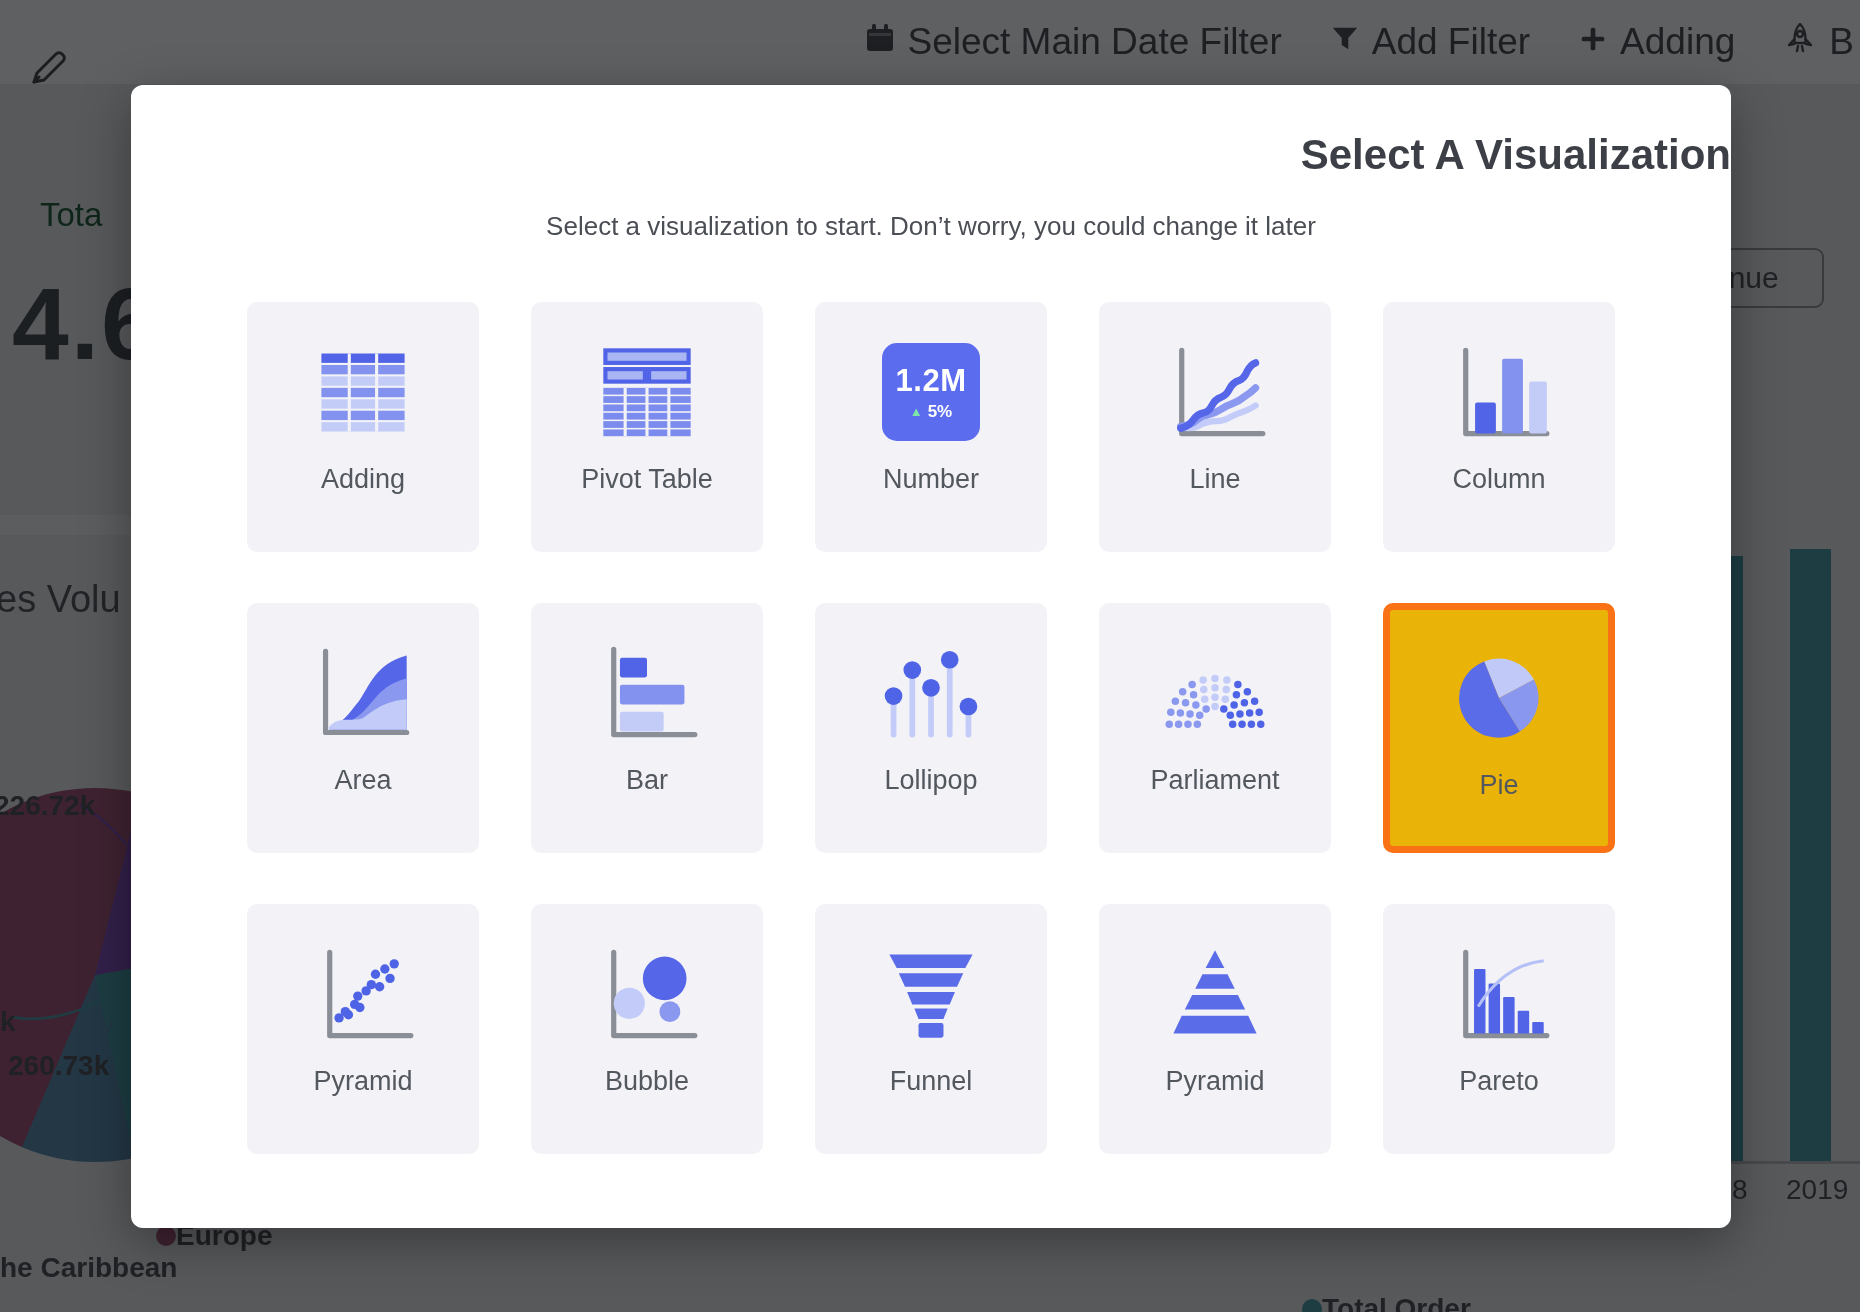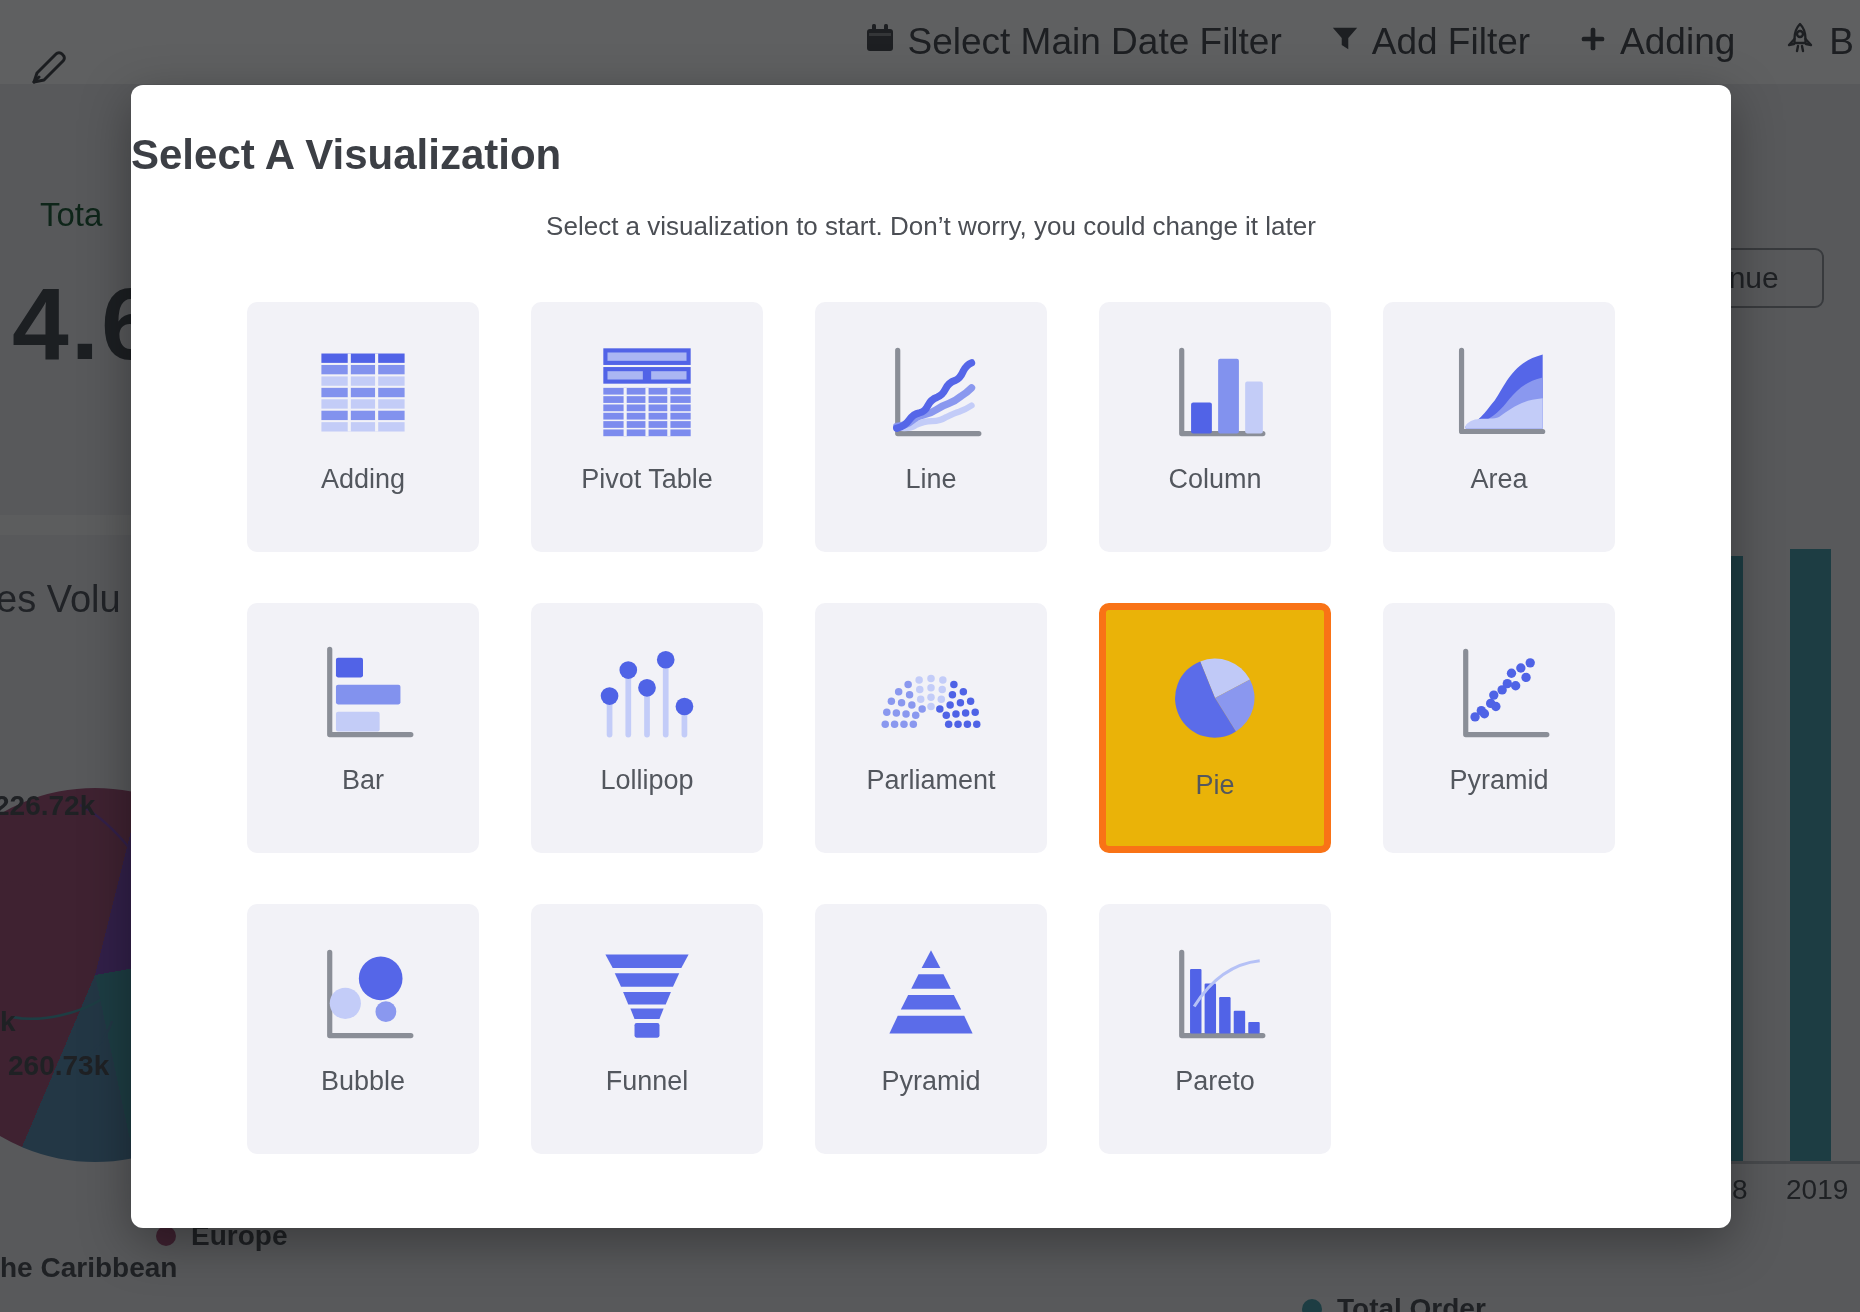--- a/index.html
+++ b/index.html
@@ -22,41 +22,41 @@
 
   .pie-frag { left:-92px; top:788px; width:374px; height:374px; border-radius:50%;
       background:conic-gradient(from 0deg, #a04a74 0deg 14deg, #7d43ba 14deg 80deg,
                  #3f99a6 80deg 168deg, #4f86ad 168deg 203deg, #a04a74 203deg 360deg); }
   .callouts { left:0; top:755px; }
   .bg-lbl { font-size:28px; font-weight:700; color:#43474e; }
   .lbl-226 { left:-6px; top:790px; }
   .lbl-k   { left:0px;  top:1006px; }
   .lbl-260 { left:8px;  top:1050px; }
 
-  .legend-item { display:flex; align-items:center; gap:15px; font-size:28px; font-weight:700; color:#43474e; cursor:pointer;}
+  .legend-item { display:flex; align-items:center; gap:0; font-size:28px; font-weight:700; color:#43474e; cursor:pointer;}
   .legend-dot { width:20px; height:20px; border-radius:50%; flex:none; }
   .legend-europe { left:156px; top:1220px; }
   .legend-caribbean { left:0px; top:1252px; }
   .legend-total-order { left:1302px; top:1252px;margin-top:41px; }
 
   .revenue-box { left:1652px; top:248px; width:172px; height:60px; border:2px solid #8e9197; border-radius:9px; cursor:pointer;}
   .revenue-text { left:1697px; top:261px; font-size:30px; color:#43474e; }
   .right-axis { left:1726px; top:1161px; width:134px; height:3px; background:#b9bcc2; }
   .tbar { background:#3f99a6; }
   .bar1 { left:1731px; top:556px; width:12px; height:605px; }
   .bar2 { left:1790px; top:549px; width:41px; height:612px; }
   .xlabel { font-size:28px; color:#43474e; }
   .xlabel-8 { left:1732px; top:1174px; }
   .xlabel-2019 { left:1786px; top:1174px; }
 
   
   .overlay { position:absolute; inset:0; background:rgba(12,13,15,.66); z-index:5; }
   .modal { position:absolute; left:131px; top:85px; width:1600px; height:1143px; background:#fff;
            border-radius:12px; box-shadow:0 14px 50px rgba(0,0,0,.35); z-index:10; }
-  .modal-title { text-align:left; margin-top:46px; font-size:42px; font-weight:700; color:#3c3f45; }
+  .modal-title { text-align:right; margin-top:46px; font-size:42px; font-weight:700; color:#3c3f45; }
   .modal-sub { text-align:center; margin-top:32px; font-size:26px; color:#4b4e54; }
 
   .grid { position:absolute; left:116px; top:217px;
           display:grid; grid-template-columns:repeat(5,232px); column-gap:52px; row-gap:51px; }
   .tile { width:232px; height:250px; background:#f2f2f7; border-radius:10px;
           display:flex; flex-direction:column; align-items:center; cursor:pointer; }
   .tile.selected { border:7px solid #f97316; background:#eab308; }
   .icon-box { width:104px; height:104px; margin-top:38px; }
   .tile.selected .icon-box { margin-top:36px; }
   .tile-label { margin-top:20px; font-size:27px; color:#53575e; }
@@ -204,20 +204,32 @@
             <rect x="8" y="78" width="84" height="6.5" fill="#7c8bee"></rect>
             <rect x="8" y="86" width="84" height="6.5" fill="#7c8bee"></rect>
             <rect x="27.5" y="46" width="3" height="46.5" fill="#f2f2f7"></rect>
             <rect x="48.5" y="46" width="3" height="46.5" fill="#f2f2f7"></rect>
             <rect x="69.5" y="46" width="3" height="46.5" fill="#f2f2f7"></rect>
           </svg>
         </div>
         <div class="tile-label">Pivot Table</div>
       </div>
 
+      <div class="tile">
+        <div class="icon-box">
+          <div class="num-badge">
+            <div class="num-val">1.2M</div>
+            <div class="num-delta">
+              <span class="num-tri">▲</span>
+              <span>5%</span>
+            </div>
+          </div>
+        </div>
+        <div class="tile-label">Number</div>
+      </div>
 
       <div class="tile">
         <div class="icon-box">
           <svg viewBox="0 0 100 100" width="104" height="104" fill="none">
             <path d="M18,10 V90 H96" stroke="#8a8e97" stroke-width="5" stroke-linecap="round" stroke-linejoin="round"></path>
             <path d="M17,84 q12,2 18,-2 q8,-4 16,-4 q8,0 14,-4 q8,-4 12,-5 q6,-2 12,-6" stroke="#c3ccf8" stroke-width="6" stroke-linecap="round"></path>
             <path d="M17,83 q10,-1 14,-5 q6,-5 12,-6 q6,-1 12,-5 q6,-4 12,-6 q6,-2 12,-7 q5,-3 10,-8" stroke="#8a98ef" stroke-width="7" stroke-linecap="round"></path>
             <path d="M17,85 q8,-2 12,-8 q4,-6 10,-7 q5,-1 8,-7 q3,-6 9,-8 q5,-2 8,-8 q3,-6 9,-8 q5,-2 8,-9 q3,-6 8,-8" stroke="#5566e8" stroke-width="7" stroke-linecap="round"></path>
           </svg>
         </div>

